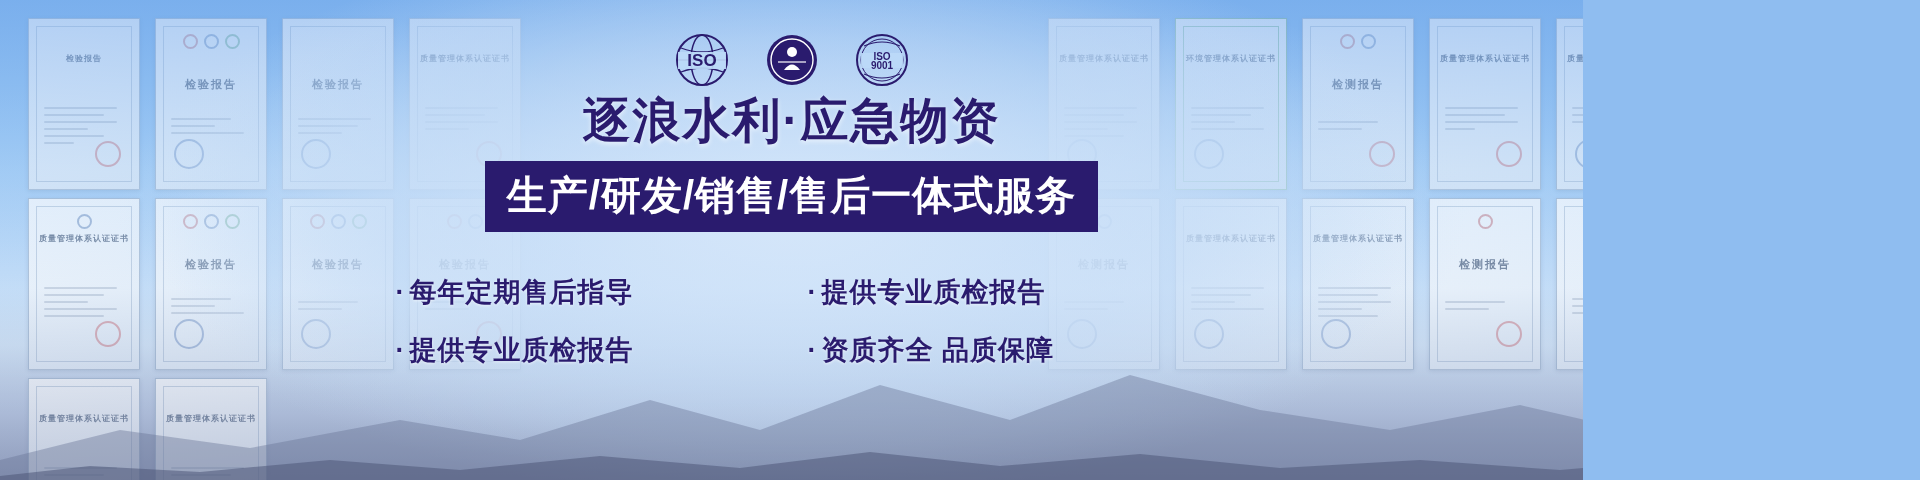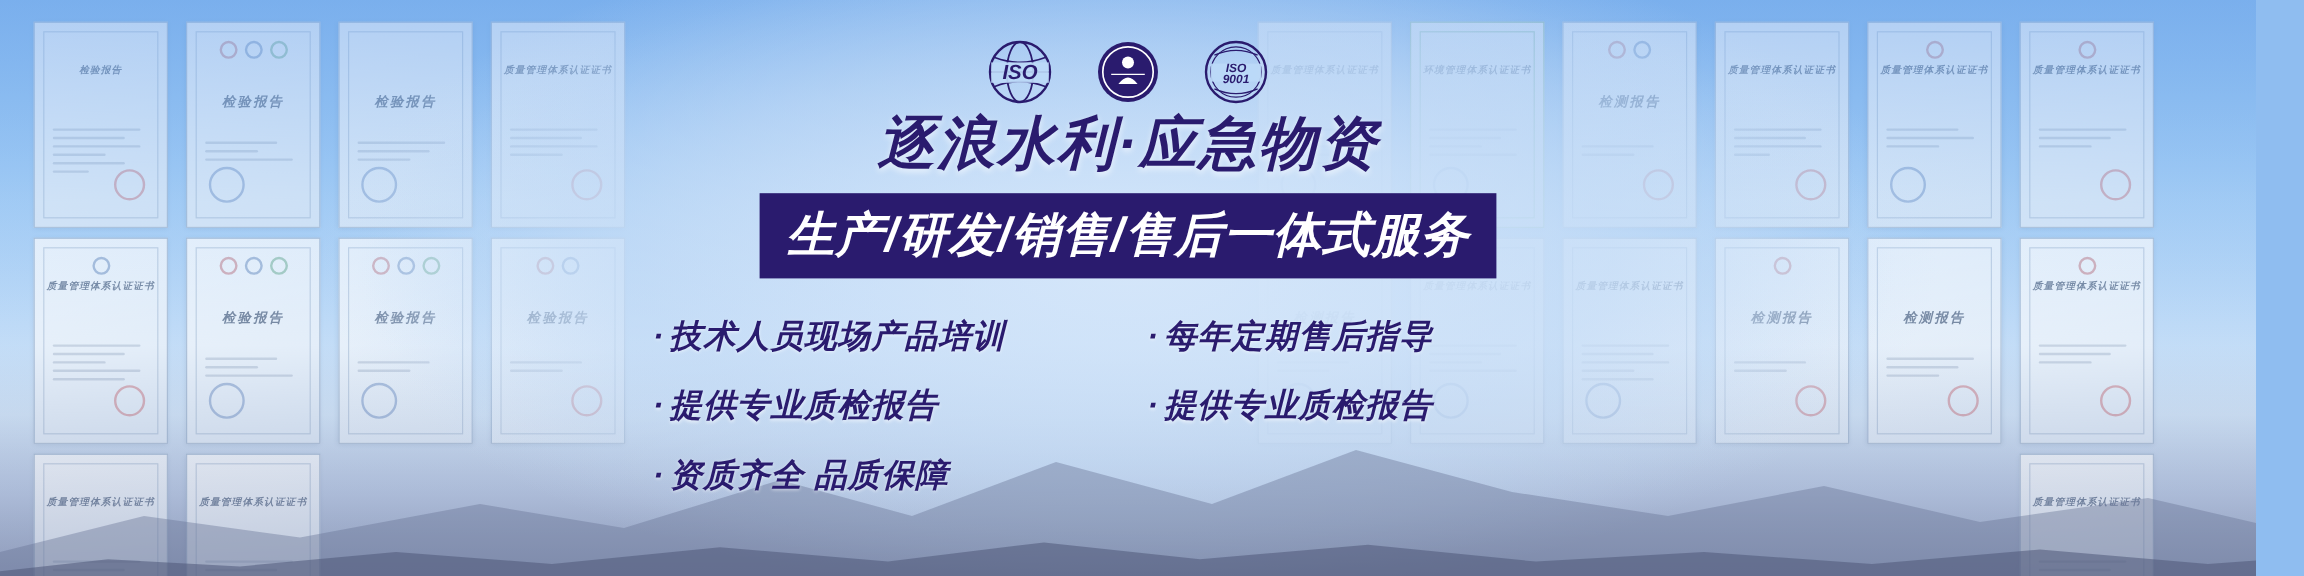--- a/index.html
+++ b/index.html
@@ -6,24 +6,23 @@
   html,body { width:1920px; height:480px; overflow:hidden; }
   body {
     font-family:"Liberation Sans","DejaVu Sans",sans-serif;
     background:#8fbdf0;
     position:relative;
   }
 
   
   .banner {
     position:relative;
-    width:1880px; height:480px;
+    width:1583px; height:480px;
     overflow:hidden;
     background:linear-gradient(180deg,#7fb6ef 0%, #9cc8f4 28%, #bcd9f7 55%, #cfe2f6 72%, #b9c9e4 86%, #9aa7c4 100%);
-    font-style:italic;
   }
 
   
   .sky-overlay {
     position:absolute; inset:0;
     background:
       radial-gradient(ellipse 900px 380px at 50% 45%, rgba(214,231,250,0.92) 0%, rgba(200,222,247,0.55) 45%, rgba(160,200,240,0.0) 75%),
       linear-gradient(180deg, rgba(118,170,235,0.55) 0%, rgba(150,196,243,0.25) 35%, rgba(206,227,247,0.10) 60%, rgba(120,132,168,0.35) 100%);
     pointer-events:none;
   }
@@ -114,21 +113,21 @@
   }
   .main-title {
     font-size:48px; line-height:1.06;
     font-weight:bold;
     color:#2a1b6e;
     letter-spacing:2px;
     text-shadow:0 2px 5px rgba(255,255,255,0.65);
     white-space:nowrap;
   }
   .sub-banner {
-    margin:14px auto 0;
+    margin:14px auto 12px;
     display:inline-block;
     background:#2a1b6e;
     color:#ffffff;
     font-size:40px; font-weight:bold;
     letter-spacing:1px;
     padding:7px 22px 9px;
     white-space:nowrap;
   }
   .features {
     margin-top:30px;
@@ -495,23 +494,20 @@
     </div>
   </div>
 
   <div class="content">
 
     <div class="main-title">逐浪水利·应急物资</div>
 
     <div class="sub-banner">生产/研发/销售/售后一体式服务</div>
 
     <div class="features">
-      <div class="feature">
-        <span class="dot">·</span><span>技术人员现场产品培训</span>
-      </div>
       <div class="feature">
         <span class="dot">·</span><span>每年定期售后指导</span>
       </div>
       <div class="feature">
         <span class="dot">·</span><span>提供专业质检报告</span>
       </div>
       <div class="feature">
         <span class="dot">·</span><span>提供专业质检报告</span>
       </div>
       <div class="feature">

